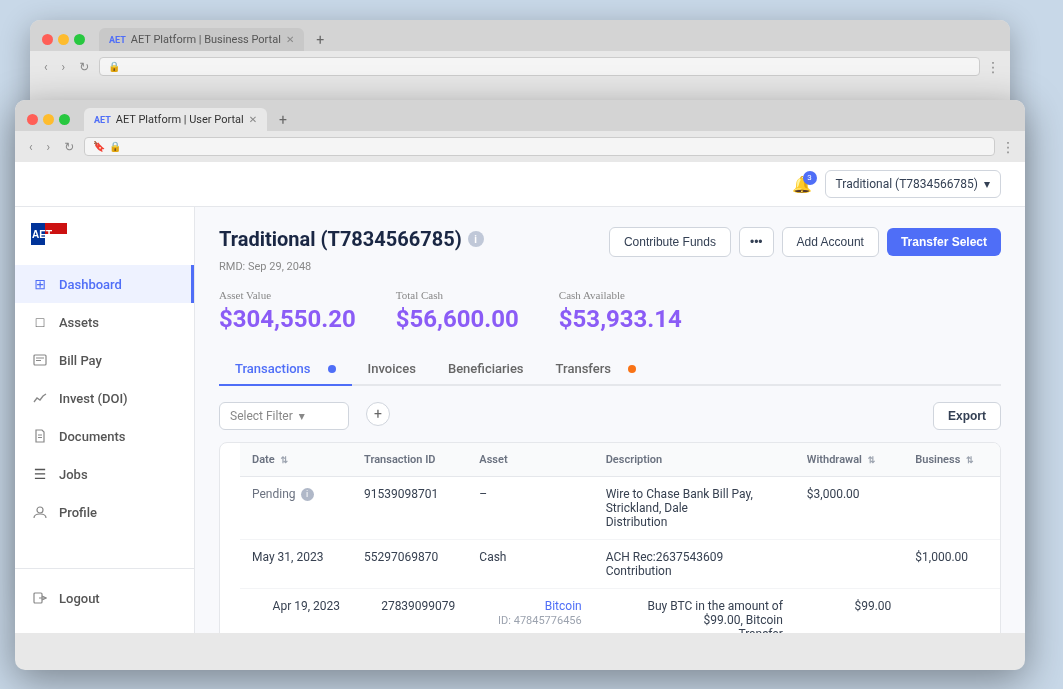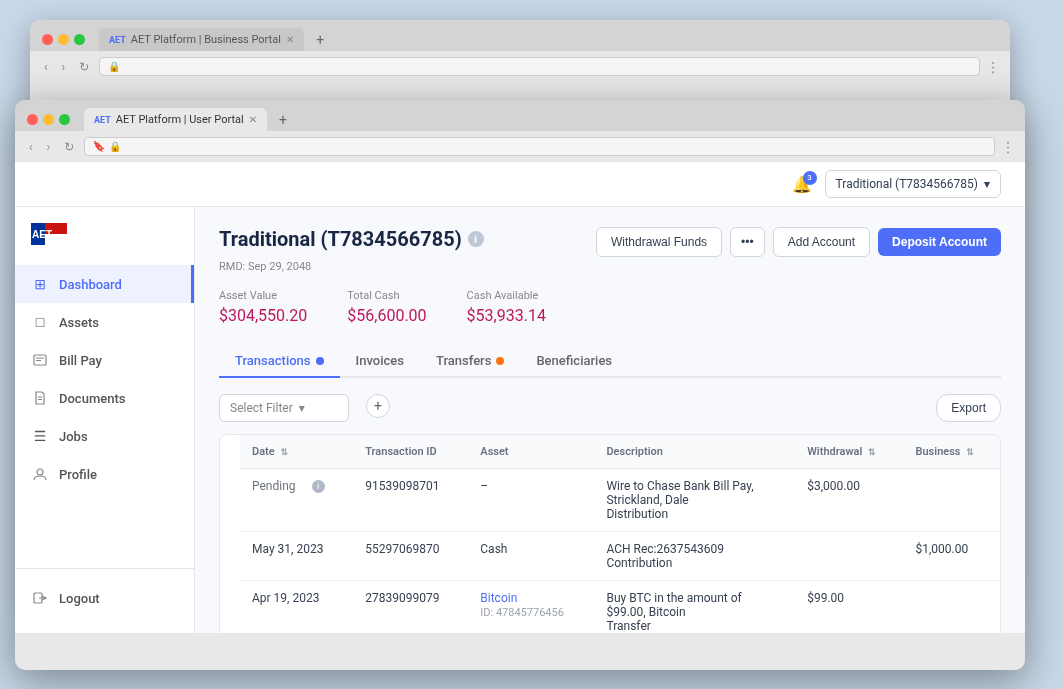--- a/index.html
+++ b/index.html
@@ -280,41 +280,41 @@
       color: #344054;
     }
 
     
     .stats-row {
       display: flex;
       gap: 40px;
       margin-bottom: 20px;
     }
     .stat-item { display: flex; flex-direction: column; gap: 4px; }
-    .stat-label { font-size: 11px; color: #888; }
-    .stat-value { font-size: 16px; font-weight: 400; color: #be185d; }
+    .stat-label { font-size: 11px; color: #888; font-family: Liberation Serif, serif; }
+    .stat-value { font-size: 24px; font-weight: 700; color: #8b5cf6; }
 
     
     .tabs-row {
       display: flex;
       gap: 0;
       border-bottom: 2px solid #e5e7eb;
       margin-bottom: 16px;
     }
     .tab-btn {
       padding: 8px 16px;
       font-size: 13px;
       font-weight: 500;
       color: #666;
       cursor: pointer;
       border-bottom: 2px solid transparent;
       margin-bottom: -2px;
       display: flex;
       align-items: center;
-      gap: 5px;
+      gap: 17px;
     }
     .tab-btn.active { color: #4f6ef7; border-bottom-color: #4f6ef7; }
     .tab-badge-blue {
       width: 8px; height: 8px;
       background: #4f6ef7;
       border-radius: 50%;
       display: inline-block;
     }
     .tab-badge-orange {
       width: 8px; height: 8px;
@@ -351,27 +351,27 @@
       background: #fff;
       display: flex;
       align-items: center;
       justify-content: center;
       cursor: pointer;
       font-size: 14px;
       color: #666;
     }
     .export-btn {
       border: 1px solid #d0d5dd;
-      border-radius: 12px;
+      border-radius: 6px;
       padding: 6px 14px;
       background: #fff;
       font-size: 12px;
       color: #344054;
       cursor: pointer;
-      font-weight: 400;
+      font-weight: 700;
     }
 
     
     .table-container {
       background: #fff;
       border-radius: 8px;
       border: 1px solid #e5e7eb;
       overflow: hidden;
       padding-left: 20px;
     }
@@ -393,22 +393,22 @@
     }
     th.sortable { cursor: pointer; }
     .sort-icon { color: #9ca3af; font-size: 9px; margin-left: 3px; }
     td {
       padding: 10px 12px;
       font-size: 12px;
       color: #374151;
       border-bottom: 1px solid #f3f4f6;
       vertical-align: top;
     }
-    tr:last-child td { border-bottom: none; }
-    .pending-cell { display: flex; align-items: center; gap: 16px; color: #6b7280; }
+    tr:last-child td { border-bottom: none; text-align: right; }
+    .pending-cell { display: flex; align-items: center; gap: 5px; color: #6b7280; }
     .link-text { color: #4f6ef7; cursor: pointer; text-decoration: none; }
     .desc-text { color: #374151; }
     .sub-text { color: #9ca3af; font-size: 11px; margin-top: 1px; }
 
     .aet-logo-container {
       display: flex;
       align-items: center;
       gap: 2px;
     }
   </style>
@@ -506,20 +506,28 @@
                 <rect x="1" y="2" width="12" height="10" rx="1" fill="none" stroke="#888" stroke-width="1.2"></rect>
                 <line x1="3" y1="5" x2="11" y2="5" stroke="#888" stroke-width="1"></line>
                 <line x1="3" y1="7.5" x2="8" y2="7.5" stroke="#888" stroke-width="1"></line>
               </svg>
             </span>
             <span>Bill Pay</span>
           </div>
           <div class="sidebar-item">
             <span class="sidebar-icon">
               <svg width="14" height="14" viewBox="0 0 14 14">
+                <polyline points="1,11 4,7 7,9 10,5 13,3" fill="none" stroke="#888" stroke-width="1.3"></polyline>
+              </svg>
+            </span>
+            <span>Invest (DOI)</span>
+          </div>
+          <div class="sidebar-item">
+            <span class="sidebar-icon">
+              <svg width="14" height="14" viewBox="0 0 14 14">
                 <path d="M3,1 L9,1 L11,3 L11,13 L3,13 Z" fill="none" stroke="#888" stroke-width="1.2"></path>
                 <line x1="5" y1="6" x2="9" y2="6" stroke="#888" stroke-width="1"></line>
                 <line x1="5" y1="8.5" x2="9" y2="8.5" stroke="#888" stroke-width="1"></line>
               </svg>
             </span>
             <span>Documents</span>
           </div>
           <div class="sidebar-item">
             <span class="sidebar-icon">☰</span>
             <span>Jobs</span>
@@ -554,24 +562,24 @@
           <div>
             <div class="account-title">
               <span>Traditional (T7834566785)</span>
               <div class="info-icon">
                 <span>i</span>
               </div>
             </div>
             <div class="rmd-text">RMD: Sep 29, 2048</div>
           </div>
           <div class="header-actions">
-            <button class="btn-outline">Withdrawal Funds</button>
+            <button class="btn-outline">Contribute Funds</button>
             <button class="btn-dots">•••</button>
             <button class="btn-outline">Add Account</button>
-            <button class="btn-primary">Deposit Account</button>
+            <button class="btn-primary">Transfer Select</button>
           </div>
         </div>
 
         <div class="stats-row">
           <div class="stat-item">
             <span class="stat-label">Asset Value</span>
             <span class="stat-value">$304,550.20</span>
           </div>
           <div class="stat-item">
             <span class="stat-label">Total Cash</span>
@@ -585,25 +593,25 @@
 
         <div class="tabs-row">
           <div class="tab-btn active">
             <span>Transactions</span>
             <span class="tab-badge-blue"></span>
           </div>
           <div class="tab-btn">
             <span>Invoices</span>
           </div>
           <div class="tab-btn">
+            <span>Beneficiaries</span>
+          </div>
+          <div class="tab-btn">
             <span>Transfers</span>
             <span class="tab-badge-orange"></span>
-          </div>
-          <div class="tab-btn">
-            <span>Beneficiaries</span>
           </div>
         </div>
 
         <div class="filter-row">
           <div class="filter-left">
             <div class="select-filter">
               <span>Select Filter</span>
               <span>▾</span>
             </div>
             <div class="add-filter-btn">+</div>

